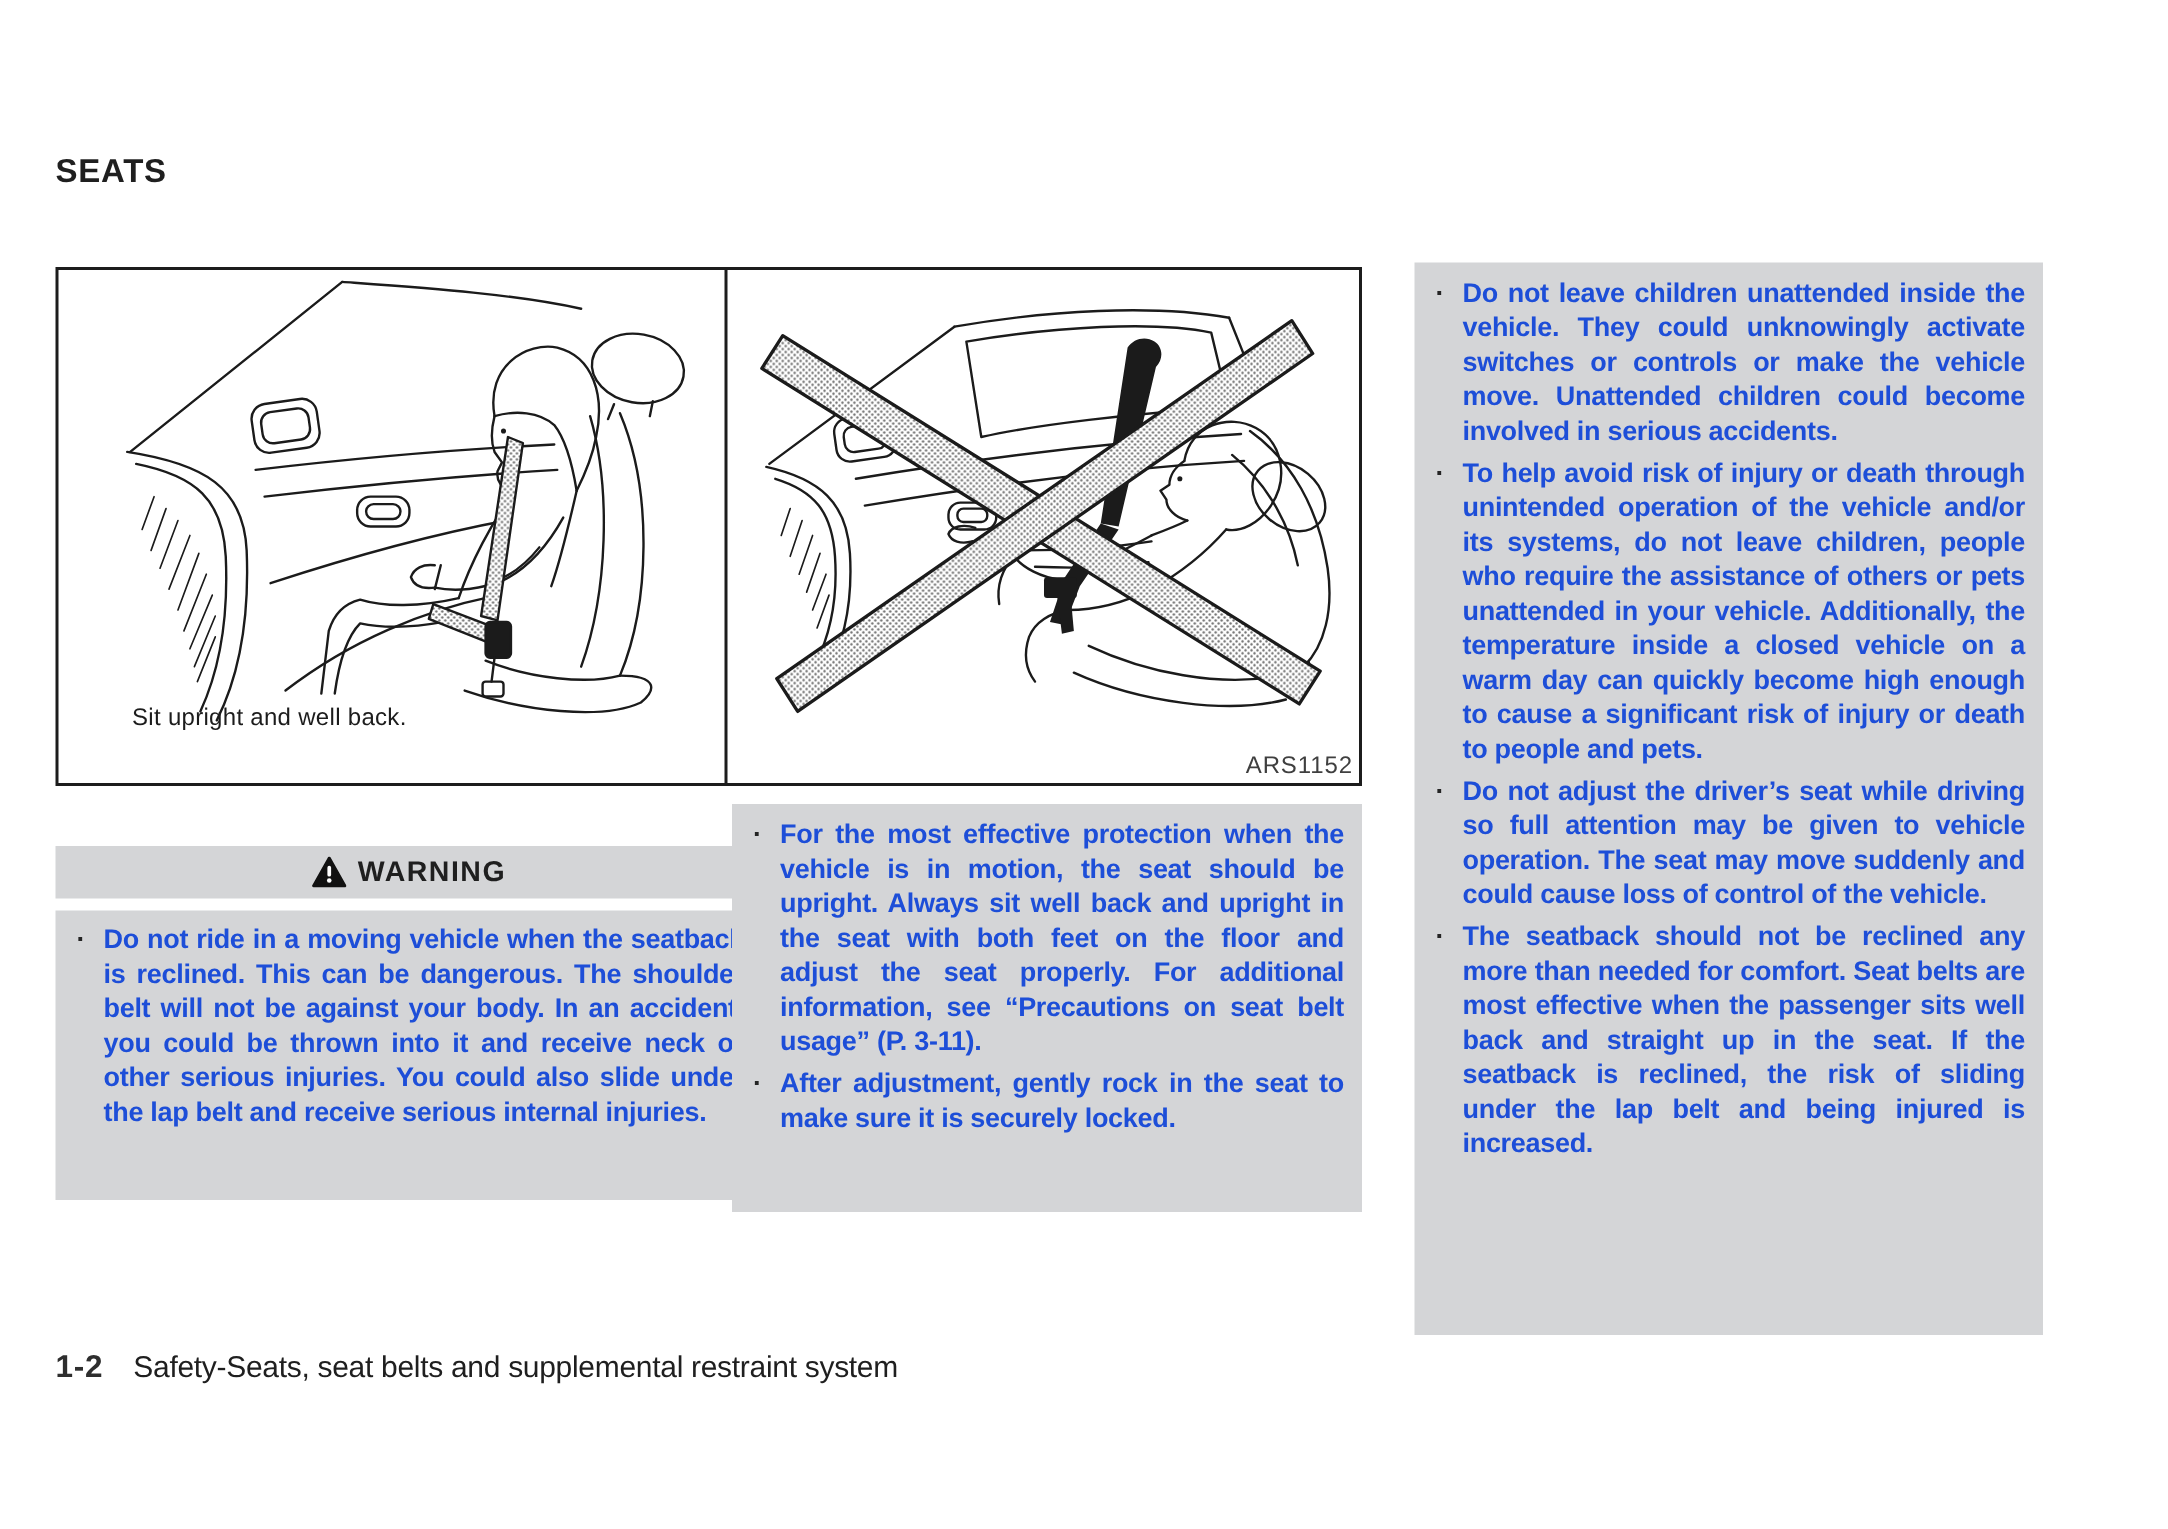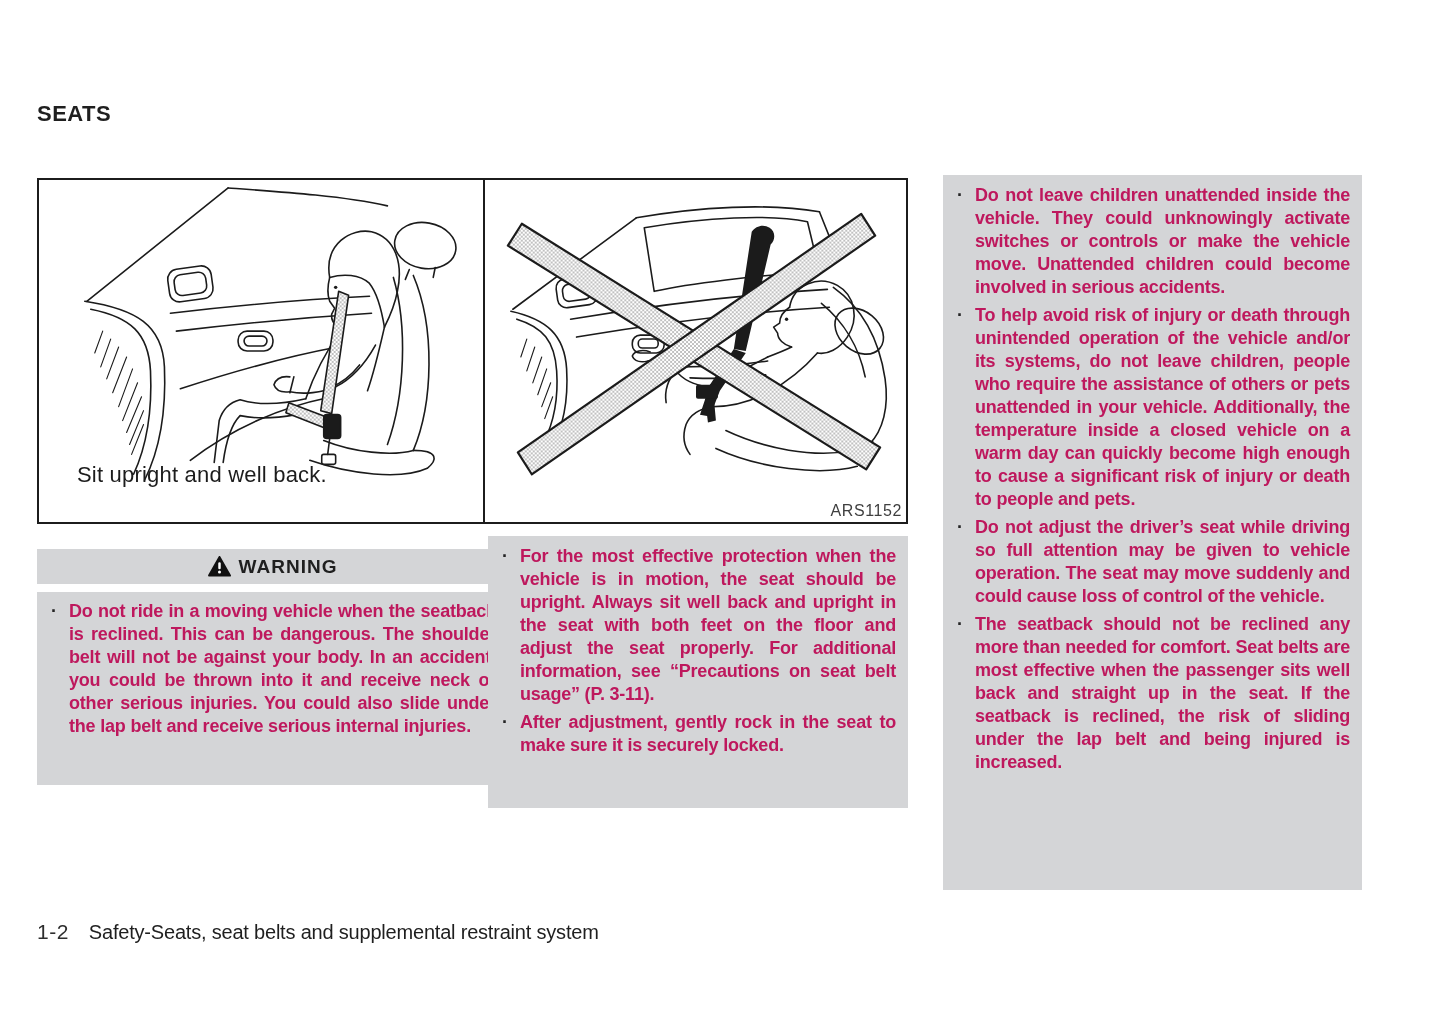--- a/index.html
+++ b/index.html
@@ -16,47 +16,47 @@
   
   .figure-box{
     left:37px;top:178px;width:871px;height:346px;
     border:2px solid #1c1c1c;box-sizing:border-box;display:flex;background:#fff;margin:0;
   }
   .panel{position:relative;height:100%;}
   .panel-left{width:446px;border-right:2px solid #1c1c1c;box-sizing:border-box;}
   .panel-right{flex:1;}
   .panel svg{display:block;width:100%;height:100%;}
   .fig-caption{
-    position:absolute;left:38px;bottom:34px;font-size:22px;font-weight:400;color:#1c1c1c;letter-spacing:.2px;
+    position:absolute;left:49px;bottom:34px;font-size:16px;font-weight:400;color:#1c1c1c;letter-spacing:.2px;
   }
   .fig-code{
     position:absolute;right:4px;bottom:2px;font-size:16px;font-weight:400;color:#3f3f3f;letter-spacing:.6px;
   }
   
   .gray{background:#d4d5d7;}
-  .warning-col{left:37px;top:549px;width:471px;}
+  .warning-col{left:37px;top:564px;width:471px;}
   .warning-header{
     height:35px;display:flex;align-items:center;justify-content:center;gap:8px;margin-bottom:8px;
   }
   .warning-label{font-size:19px;font-weight:700;letter-spacing:1px;color:#1f1f1f;}
   .warn-icon{width:23px;height:21px;display:block;}
   .warning-body{height:193px;box-sizing:border-box;padding:8px 12px 0 8px;}
   .center-col{left:488px;top:536px;width:420px;height:272px;box-sizing:border-box;padding:9px 12px 0 8px;overflow:hidden;}
   .right-col{left:943px;top:175px;width:419px;height:715px;box-sizing:border-box;padding:9px 12px 0 8px;overflow:hidden;}
   
   .bullet{display:flex;align-items:flex-start;}
   .bullet + .bullet{margin-top:5px;}
   .marker{flex:none;width:24px;padding-left:6px;box-sizing:border-box;font-size:18px;line-height:23px;font-weight:700;}
   .btext{
-    margin:0;flex:1;font-size:18px;line-height:23px;font-weight:700;color:#be185d;
+    margin:0;flex:1;font-size:18px;line-height:23px;font-weight:700;color:#1d4ed8;
     text-align:justify;letter-spacing:-.2px;hyphens:auto;-webkit-hyphens:auto;
   }
   
   .footer{left:37px;top:900px;display:flex;align-items:baseline;white-space:nowrap;}
-  .page-num{font-size:21px;font-weight:400;color:#2e2e2e;letter-spacing:.5px;margin-top:20px;}
+  .page-num{font-size:21px;font-weight:700;color:#2e2e2e;letter-spacing:.5px;}
   .section-title{font-size:20px;font-weight:400;margin-left:20px;color:#1f1f1f;letter-spacing:-.2px;}
 </style>
 </head>
 <body>
 
 <h1 class="abs page-title">SEATS</h1>
 
 <figure class="abs figure-box">
   <div class="panel panel-left">
     <svg viewBox="0 0 446 344" preserveAspectRatio="none">

